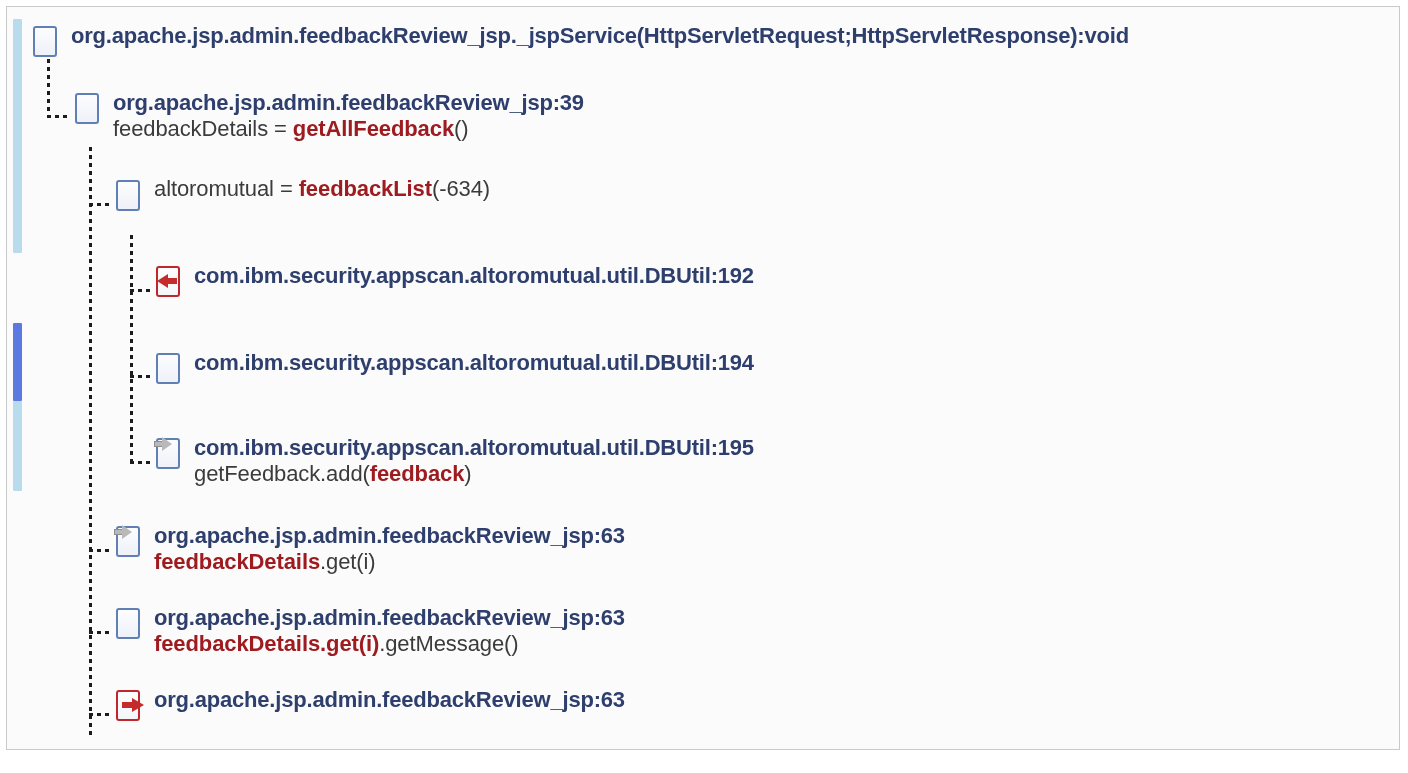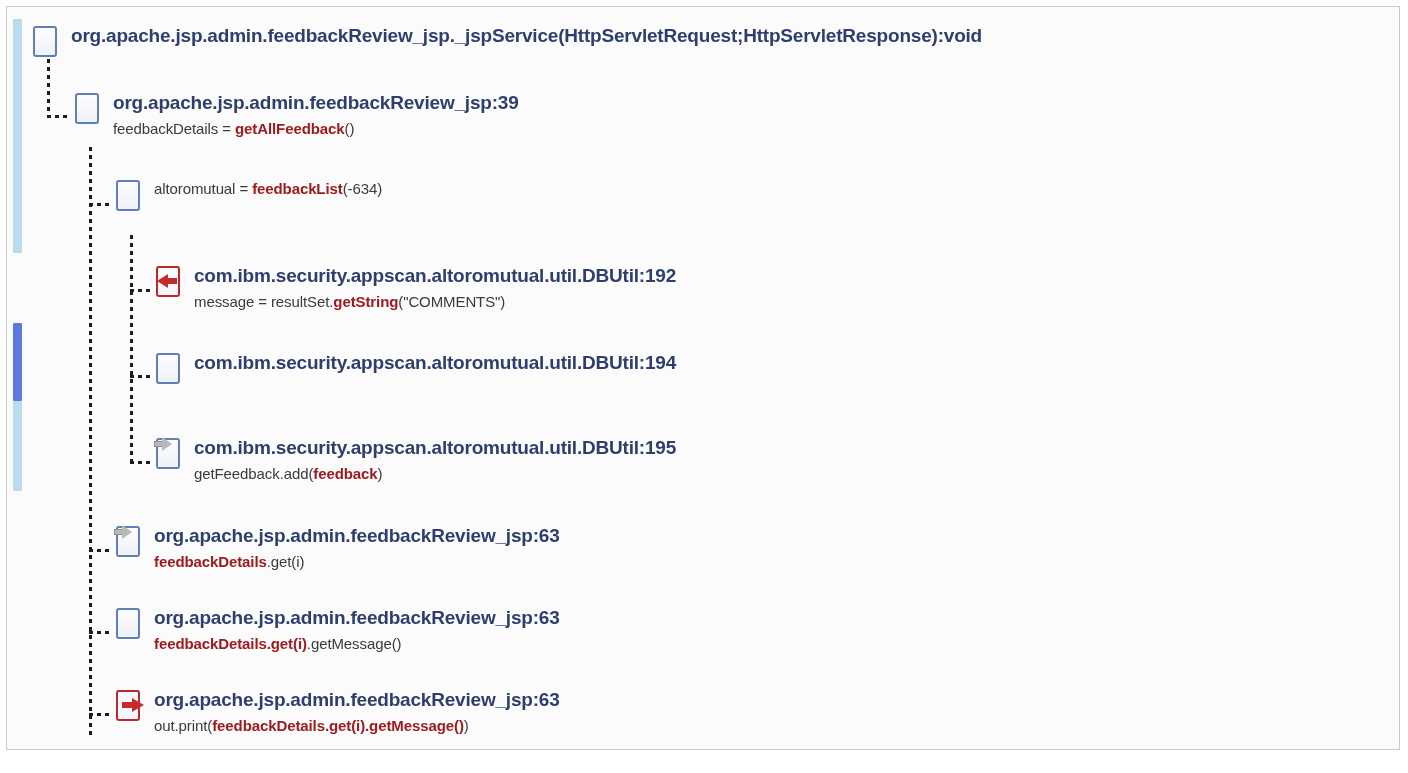--- a/index.html
+++ b/index.html
@@ -65,28 +65,28 @@
     width: 30px;
     height: 34px;
   }
   .row .labels {
     position: absolute;
     left: 40px;
     top: -3px;
     white-space: nowrap;
   }
   .line1 {
-    font-size: 19px;
+    font-size: 22px;
     font-weight: bold;
     color: #2e3f6e;
     letter-spacing: -0.2px;
     line-height: 27px;
   }
   .line2 {
-    font-size: 15px;
+    font-size: 22px;
     font-weight: normal;
     color: #3b3b3b;
     letter-spacing: -0.1px;
     line-height: 26px;
   }
   .hl {
     color: #9e1b20;
     font-weight: bold;
   }
   .dim { color: #3b3b3b; font-weight: normal; }
@@ -231,21 +231,20 @@
         <div class="row" style="top: 258px; left: 125px;">
           <span class="icon">
             <span class="ic-box red"></span>
             <span class="ar-red-left">
               <span class="shaft"></span>
               <span class="head"></span>
             </span>
           </span>
           <div class="labels">
             <div class="line1">com.ibm.security.appscan.altoromutual.util.DBUtil:192</div>
-            <div class="line2"><span class="dim">message = resultSet.</span><span class="hl">getString</span><span class="dim">("COMMENTS")</span></div>
           </div>
         </div>
         <div class="row" style="top: 345px; left: 125px;">
           <span class="icon">
             <span class="ic-box"></span>
           </span>
           <div class="labels">
             <div class="line1">com.ibm.security.appscan.altoromutual.util.DBUtil:194</div>
           </div>
         </div>
@@ -275,19 +274,18 @@
         <div class="row" style="top: 682px; left: 85px;">
           <span class="icon">
             <span class="ic-box red"></span>
             <span class="ar-red-right">
               <span class="shaft"></span>
               <span class="head"></span>
             </span>
           </span>
           <div class="labels">
             <div class="line1">org.apache.jsp.admin.feedbackReview_jsp:63</div>
-            <div class="line2"><span class="dim">out.print(</span><span class="hl">feedbackDetails.get(i).getMessage()</span><span class="dim">)</span></div>
           </div>
         </div>
       </div>
 
   </div>
 </div>
 
 </body></html>

